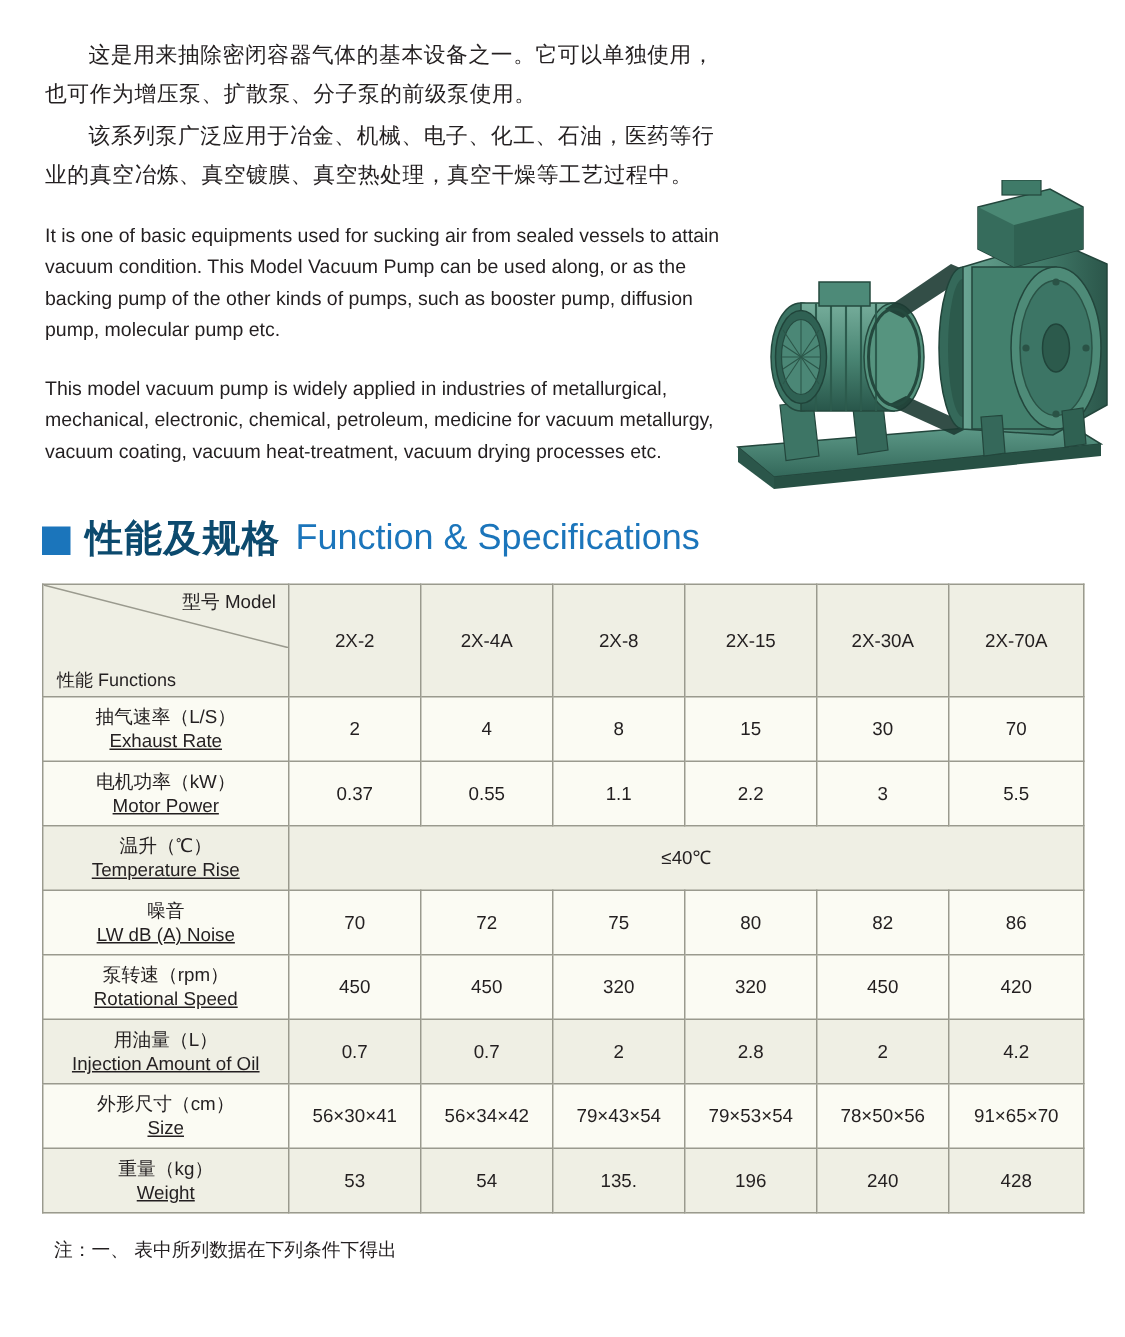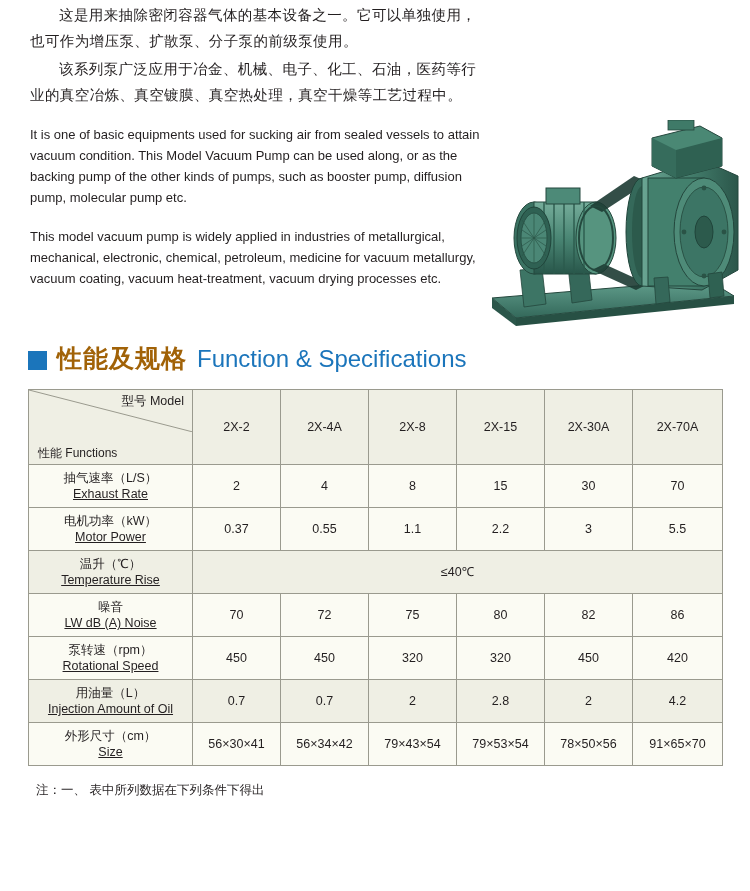--- a/index.html
+++ b/index.html
@@ -12,21 +12,21 @@
     background: #ffffff;
     font-family: "Liberation Sans", sans-serif;
     color: #231f20;
     position: relative;
     overflow: hidden;
   }
 
   
   .top-section {
     position: relative;
-    padding: 2px 28px 0 30px;
+    padding: 24px 28px 0 30px;
     height: 330px;
     box-sizing: border-box;
   }
   .cn-para {
     font-size: 14.5px;
     line-height: 26px;
     text-indent: 29px;
     margin: 0 0 2px 0;
     width: 452px;
     letter-spacing: 0.4px;
@@ -61,21 +61,21 @@
   .heading-square {
     width: 19px;
     height: 19px;
     background: #1b75bb;
     display: inline-block;
     margin-top: 3px;
   }
   .heading-cn {
     font-size: 25px;
     font-weight: bold;
-    color: #a16207;
+    color: #0c4a6e;
     letter-spacing: 1px;
   }
   .heading-en {
     font-size: 24px;
     font-weight: normal;
     color: #1b75bb;
     letter-spacing: 0px;
   }
 
   
@@ -363,20 +363,32 @@
           <span class="en">Size</span>
         </td>
         <td>56×30×41</td>
         <td>56×34×42</td>
         <td>79×43×54</td>
         <td>79×53×54</td>
         <td>78×50×56</td>
         <td>91×65×70</td>
       </tr>
 
+      <tr class="alt">
+        <td class="rowhead">
+          <span class="cn">重量（kg）</span>
+          <span class="en">Weight</span>
+        </td>
+        <td>53</td>
+        <td>54</td>
+        <td>135.</td>
+        <td>196</td>
+        <td>240</td>
+        <td>428</td>
+      </tr>
     </tbody>
   </table>
 </div>
 
 <div class="notes">
   <div class="note-head">注：一、 表中所列数据在下列条件下得出</div>
 
 </div>
 
 </body></html>

